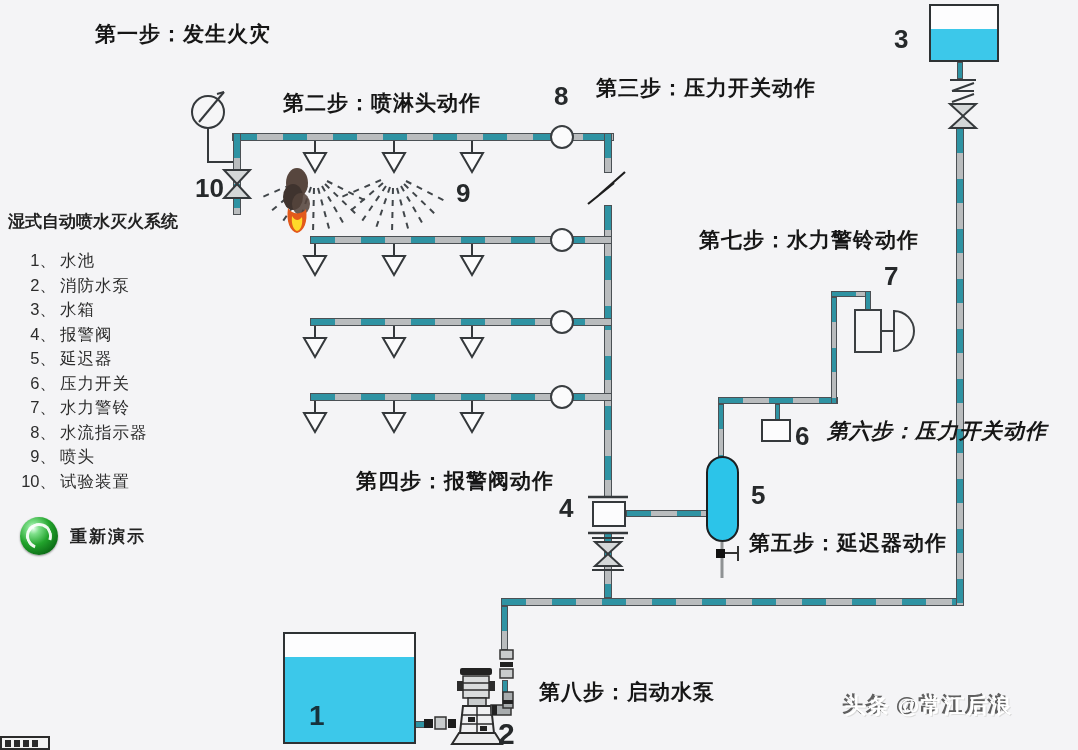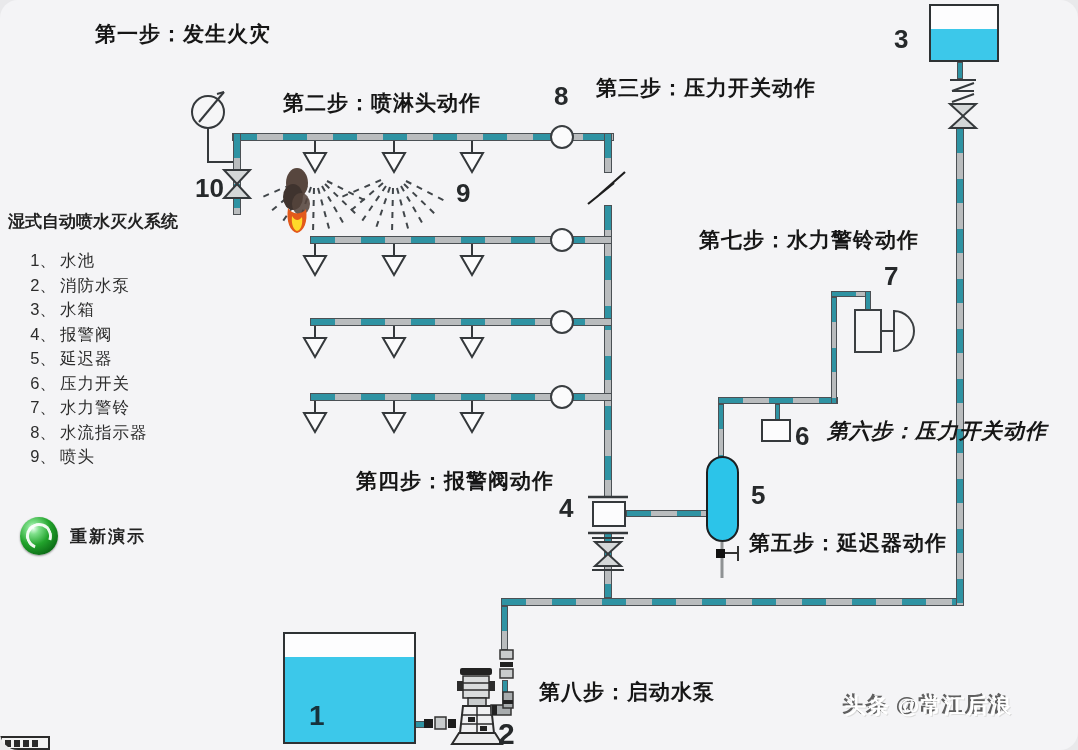--- a/index.html
+++ b/index.html
@@ -1,17 +1,17 @@
 <!DOCTYPE html>
 <html><head>
 <meta charset="utf-8">
 <style>
   html,body{margin:0;padding:0;}
   body{font-family:"Liberation Sans","DejaVu Sans",sans-serif;background:#e9e9eb;}
-  .stage{position:relative;width:1078px;height:750px;background:#f4f4f6;overflow:hidden;border-radius:18px;}
+  .stage{position:relative;width:1078px;height:750px;background:#f4f4f6;overflow:hidden;}
 
   
   .pipe{position:absolute;height:8px;box-sizing:border-box;border:1px solid #4b5054;
         background:repeating-linear-gradient(90deg,#2f93a3 0 24px,#b9bcbe 24px 50px);z-index:2;}
   .pipe.v{width:8px;background:repeating-linear-gradient(180deg,#2f93a3 0 24px,#b9bcbe 24px 50px);}
   .pipe.thin{height:7px;}
 
   
   .flowcirc{position:absolute;width:24px;height:24px;border-radius:50%;
             background:#fbfbfc;border:2.5px solid #3a3e41;box-sizing:border-box;z-index:4;}
@@ -290,20 +290,24 @@
         <span class="t">水力警铃</span>
       </div>
     <div class="row">
         <span class="n">8、</span>
         <span class="t">水流指示器</span>
       </div>
     <div class="row">
         <span class="n">9、</span>
         <span class="t">喷头</span>
       </div>
+    <div class="row">
+        <span class="n">10、</span>
+        <span class="t">试验装置</span>
+      </div>
   </div>
 
   <div class="replay">
     <div class="orb"></div>
     <span class="lbl">重新演示</span>
   </div>
 
   <div class="watermark">头条 @常江后浪</div>
 
   <div class="corner-box">

